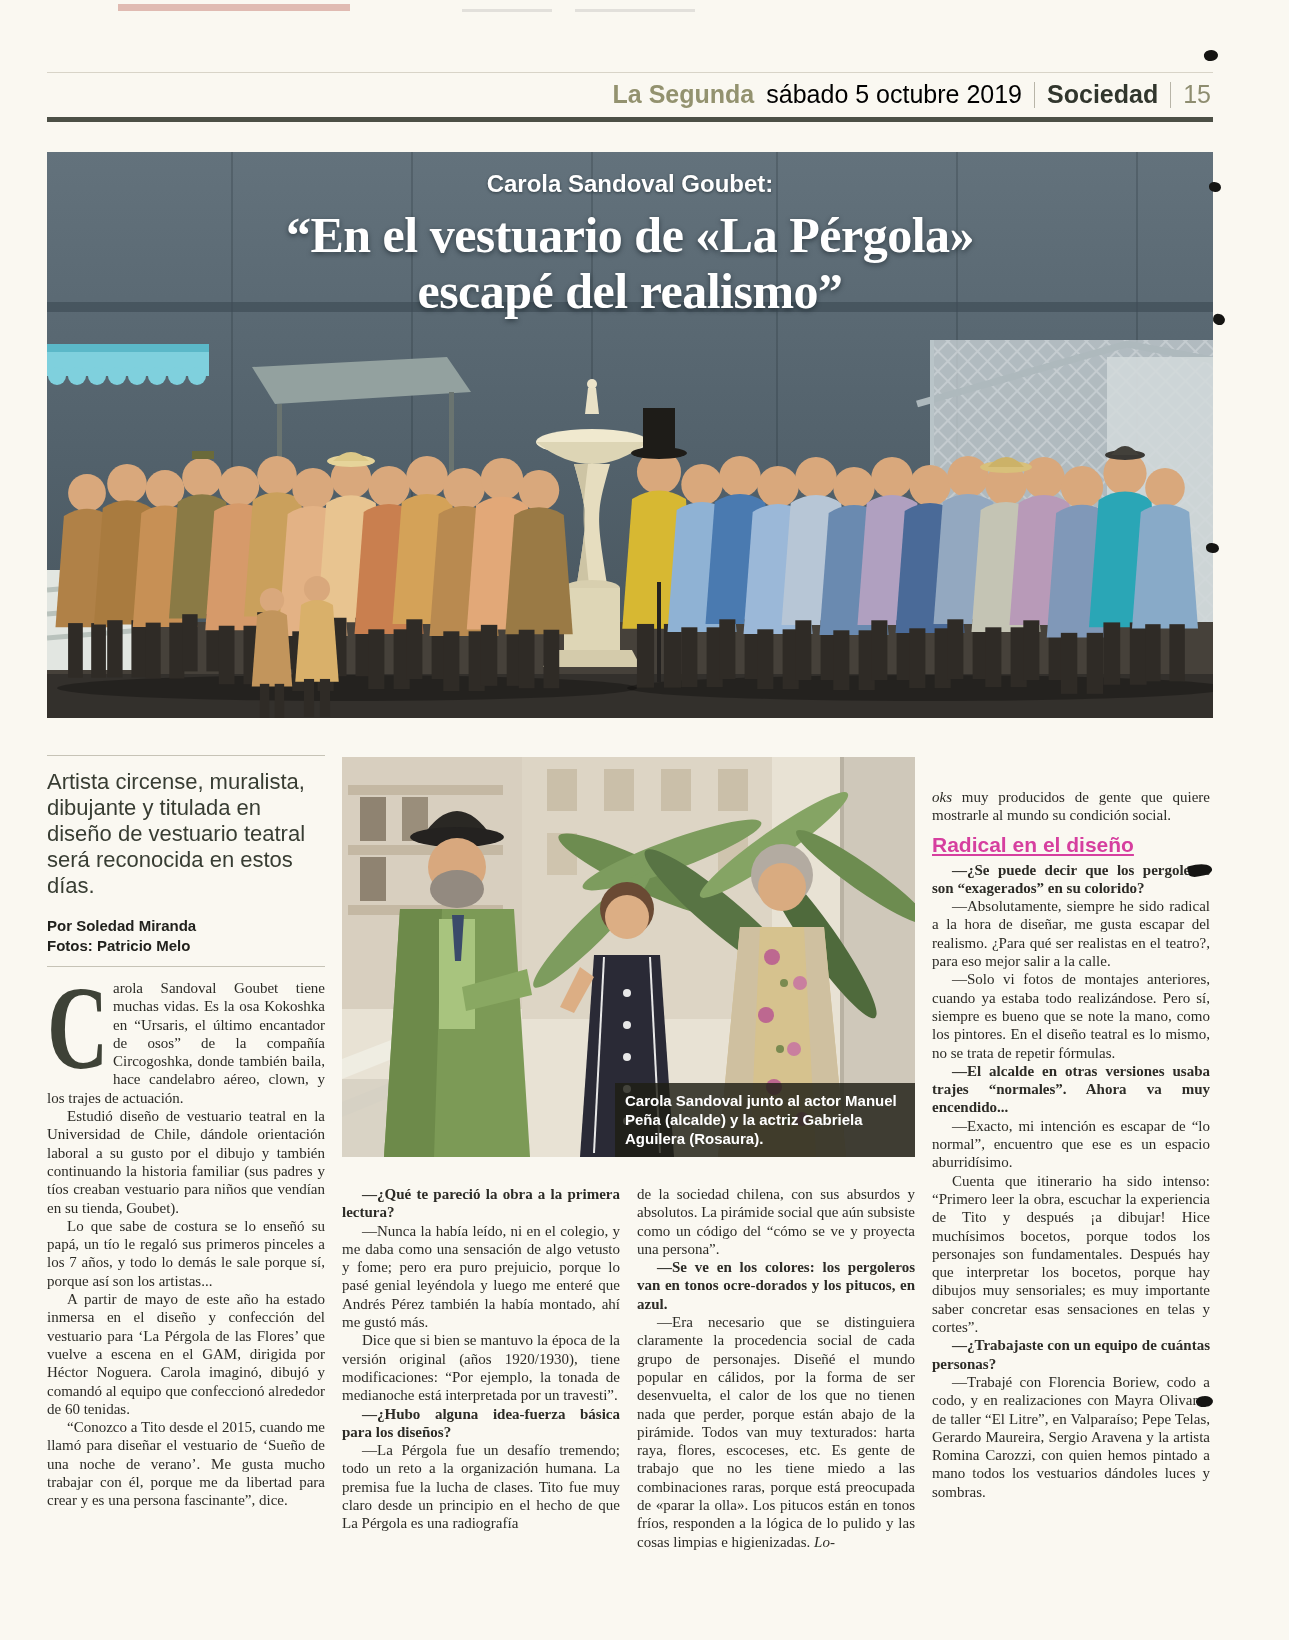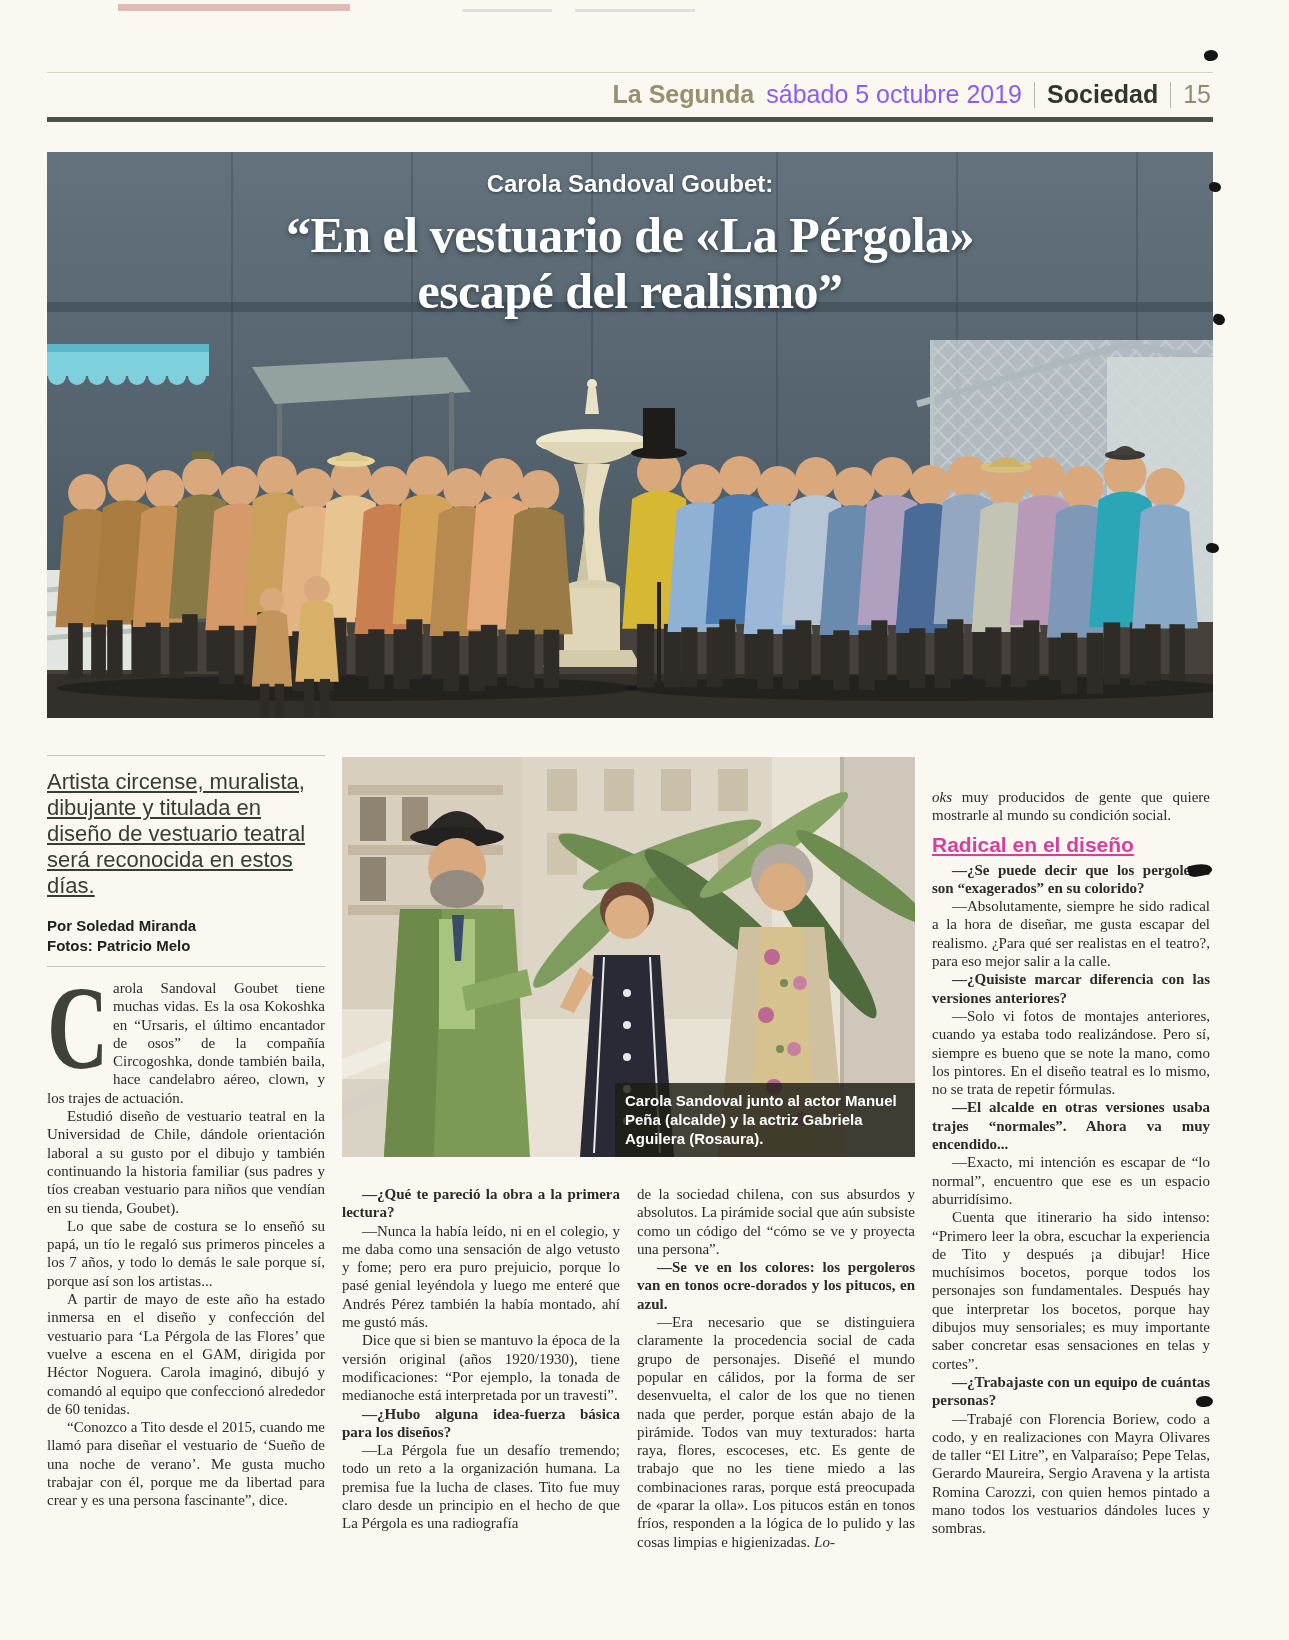--- a/index.html
+++ b/index.html
@@ -10,21 +10,21 @@
   .red-line{position:absolute;left:118px;top:4px;width:232px;height:7px;background:rgba(198,126,116,.5);}
   .gray-line1{position:absolute;left:462px;top:9px;width:90px;height:3px;background:rgba(140,140,140,.22);}
   .gray-line2{position:absolute;left:575px;top:9px;width:120px;height:3px;background:rgba(140,140,140,.22);}
   .ink{position:absolute;background:#151513;border-radius:45% 60% 50% 55%;}
 
   
   .header{position:absolute;left:47px;top:72px;width:1166px;border-top:1px solid #d8d4c8;}
   .masthead{display:flex;justify-content:flex-end;align-items:center;gap:12px;
             padding:7px 2px 8px 0;font-family:"Liberation Sans",sans-serif;font-size:25px;}
   .paper{color:#93926f;font-weight:700;}
-  .date{color:#8b5cf6;text-align:center;}
+  .date{color:#000000;text-align:center;}
   .vsep{width:1px;height:26px;background:#b8b5a8;}
   .section{color:#31362d;font-weight:700;}
   .pagenum{color:#8e8d70;font-weight:400;}
   .header-rule{height:5px;background:#4c5046;}
 
   
   .lead-photo{position:absolute;left:47px;top:152px;width:1166px;height:566px;margin:0;overflow:hidden;background:#ec4899;}
   .lead-photo svg{display:block;}
   .headline-overlay{position:absolute;left:0;top:18px;width:100%;text-align:center;color:#fff;}
   .kicker{font:700 24px/1.2 "Liberation Sans",sans-serif;text-shadow:0 1px 3px rgba(8,18,24,.55);}
@@ -38,21 +38,21 @@
            background:rgba(30,30,21,.82);color:#fff;font:700 15px/19px "Liberation Sans",sans-serif;text-align:left;margin-top:31px;}
 
   
   .col{position:absolute;width:278px;font-size:15px;line-height:18.3px;text-align:justify;}
   .col1{left:47px;top:755px;}
   .col2{left:342px;top:1185px;}
   .col3{left:637px;top:1185px;}
   .col4{left:932px;top:788px;}
   .rule{height:1px;background:#c6c3b6;}
   .rule2{margin-top:10px;}
-  .intro{font:400 22px/26px "Liberation Sans",sans-serif;color:#383d33;text-align:left;margin:13px 0 0;text-decoration:underline;}
+  .intro{font:400 22px/26px "Liberation Sans",sans-serif;color:#383d33;text-align:left;margin:13px 0 0;}
   .byline{font:700 15px/20px "Liberation Sans",sans-serif;color:#21211d;text-align:left;margin:17px 0 0;}
   .byline2{margin:0;}
   .body{margin:0;}
   .start{margin-top:12px;}
   .ind{text-indent:20px;}
   .q{font-weight:700;}
   .dropcap{float:left;font:700 118px/92px "Liberation Serif",serif;color:#3e4237;width:64px;height:92px;
            transform:scaleX(.72);transform-origin:0 0;margin:4px 2px 0 0;}
   .subhead{font:700 21px/24px "Liberation Sans",sans-serif;color:#d63f9f;text-align:left;margin:8px 0 4px;text-decoration:underline;}
 </style>
@@ -325,21 +325,20 @@
     <p class="body">de la sociedad chilena, con sus absurdos y absolutos. La pirámide social que aún subsiste como un código del “cómo se ve y proyecta una persona”.</p>
     <p class="body q ind">—Se ve en los colores: los pergoleros van en tonos ocre-dorados y los pitucos, en azul.</p>
     <p class="body ind"><span>—Era necesario que se distinguiera claramente la procedencia social de cada grupo de personajes. Diseñé el mundo popular en cálidos, por la forma de ser desenvuelta, el calor de los que no tienen nada que perder, porque están abajo de la pirámide. Todos van muy texturados: harta raya, flores, escoceses, etc. Es gente de trabajo que no les tiene miedo a las combinaciones raras, porque está preocupada de «parar la olla». Los pitucos están en tonos fríos, responden a la lógica de lo pulido y las cosas limpias e higienizadas. </span><i>Lo-</i></p>
   </div>
 
   <div class="col col4">
     <p class="body"><i>oks</i><span> muy producidos de gente que quiere mostrarle al mundo su condición social.</span></p>
     <h3 class="subhead">Radical en el diseño</h3>
     <p class="body q ind">—¿Se puede decir que los pergoleros son “exagerados” en su colorido?</p>
     <p class="body ind">—Absolutamente, siempre he sido radical a la hora de diseñar, me gusta escapar del realismo. ¿Para qué ser realistas en el teatro?, para eso mejor salir a la calle.</p>
-    <p class="body q ind">—¿Quisiste marcar diferencia con las versiones anteriores?</p>
     <p class="body ind">—Solo vi fotos de montajes anteriores, cuando ya estaba todo realizándose. Pero sí, siempre es bueno que se note la mano, como los pintores. En el diseño teatral es lo mismo, no se trata de repetir fórmulas.</p>
     <p class="body q ind">—El alcalde en otras versiones usaba trajes “normales”. Ahora va muy encendido...</p>
     <p class="body ind">—Exacto, mi intención es escapar de “lo normal”, encuentro que ese es un espacio aburridísimo.</p>
     <p class="body ind">Cuenta que itinerario ha sido intenso: “Primero leer la obra, escuchar la experiencia de Tito y después ¡a dibujar! Hice muchísimos bocetos, porque todos los personajes son fundamentales. Después hay que interpretar los bocetos, porque hay dibujos muy sensoriales; es muy importante saber concretar esas sensaciones en telas y cortes”.</p>
     <p class="body q ind">—¿Trabajaste con un equipo de cuántas personas?</p>
     <p class="body ind">—Trabajé con Florencia Boriew, codo a codo, y en realizaciones con Mayra Olivares de taller “El Litre”, en Valparaíso; Pepe Telas, Gerardo Maureira, Sergio Aravena y la artista Romina Carozzi, con quien hemos pintado a mano todos los vestuarios dándoles luces y sombras.</p>
   </div>
 
   <div class="ink" style="left:1204px;top:50px;width:14px;height:11px;transform:rotate(-14deg);"></div>
   <div class="ink" style="left:1209px;top:182px;width:12px;height:10px;"></div>

